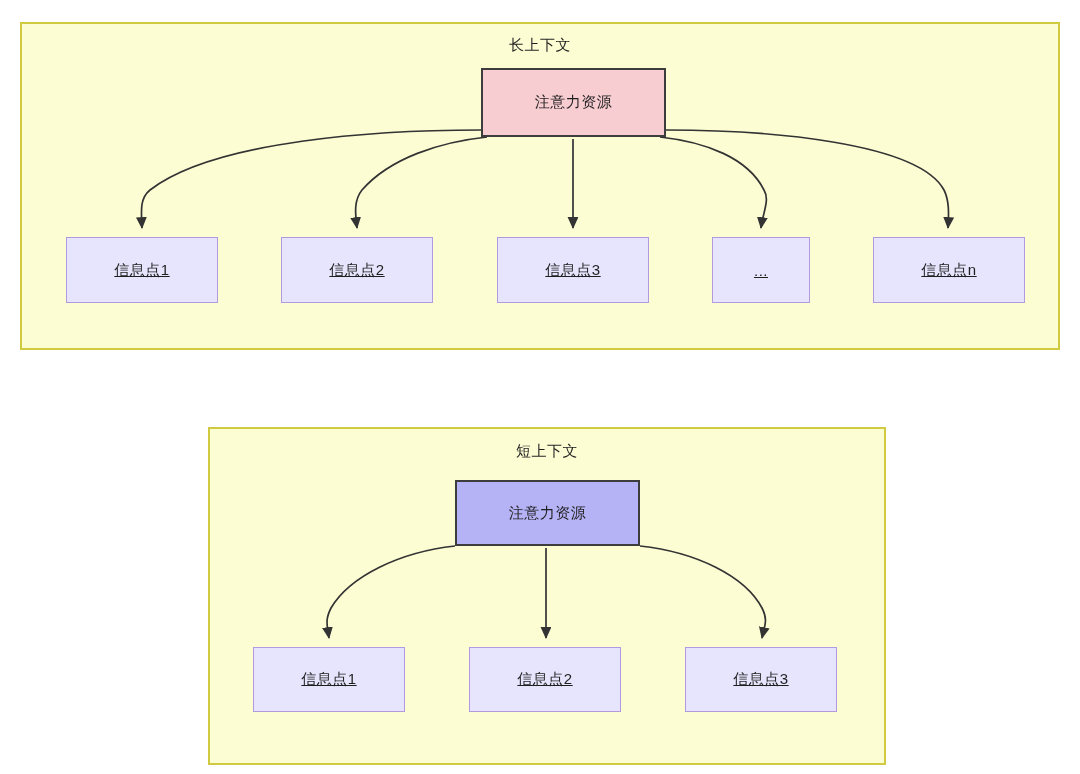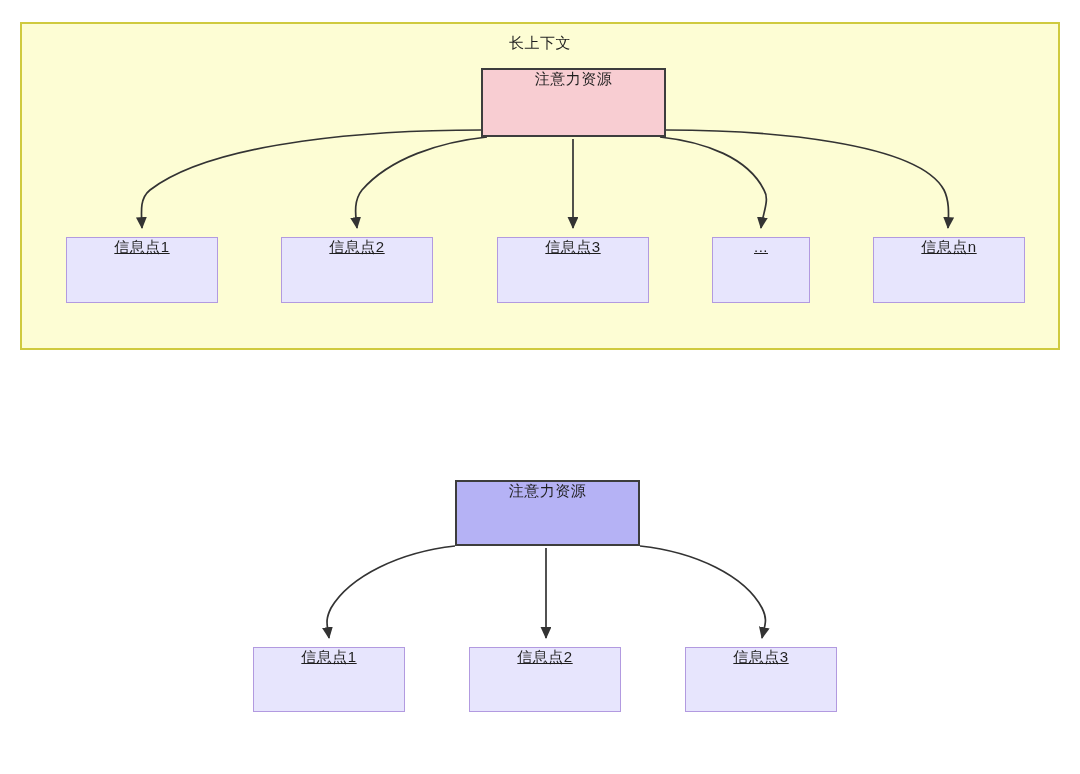--- a/index.html
+++ b/index.html
@@ -33,21 +33,20 @@
     position: absolute;
     background: #fdfdd4;
     border: 2px solid #cfca3f;
     box-sizing: border-box;
   }
   #group-long {
     left: 20px;
     top: 22px;
     width: 1040px;
     height: 328px;
-    font-family: Liberation Mono, monospace;
   }
   #group-short {
     left: 208px;
     top: 427px;
     width: 678px;
     height: 338px;
   }
   .group-title {
     position: absolute;
     left: 0;
@@ -59,21 +58,21 @@
     line-height: 1;
   }
   #group-long .group-title { top: 13px; }
   #group-short .group-title { top: 14px; }
 
   
   .node {
     position: absolute;
     box-sizing: border-box;
     display: flex;
-    align-items: flex-start;
+    align-items: center;
     justify-content: center;
     font-size: 15px;
     color: #1f1f1f;
     letter-spacing: 0.5px;
     z-index: 3;
   }
   .node-attention-long {
     background: #f8cdd2;
     border: 2.5px solid #3d3d3d;
   }
@@ -101,20 +100,23 @@
 </style>
 </head>
 <body>
 
 <div class="canvas">
 
   <div class="group-frame" id="group-long">
     <div class="group-title">长上下文</div>
   </div>
 
+  <div class="group-frame" id="group-short">
+    <div class="group-title">短上下文</div>
+  </div>
 
   <svg class="diagram-svg" viewBox="0 0 1080 774">
     <defs>
       <marker id="arrowhead" markerWidth="9" markerHeight="9" refX="6.4" refY="3.2" orient="auto" markerUnits="strokeWidth">
         <path d="M0,0 L7,3.2 L0,6.4 z" fill="#333333"></path>
       </marker>
     </defs>
 
     <g stroke="#333333" stroke-width="1.7" fill="none" marker-end="url(#arrowhead)">
       <path d="M481,130 C380,130 215,140 150,190 C140,198 141,210 142,228"></path>

